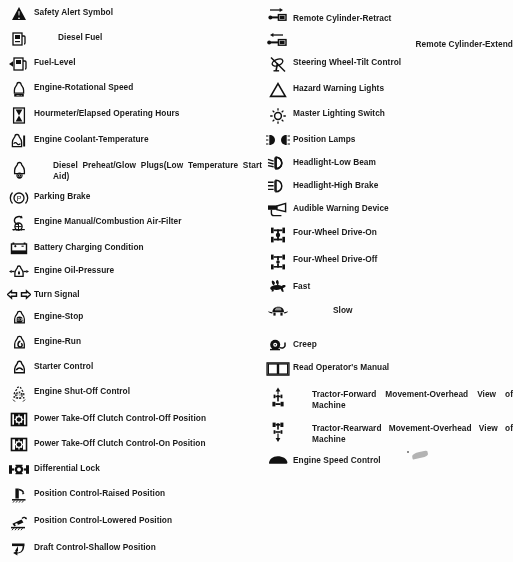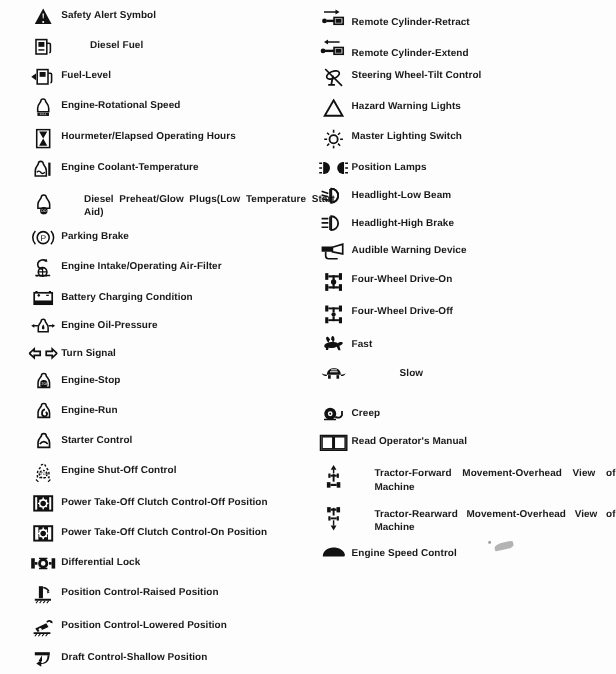--- a/index.html
+++ b/index.html
@@ -16,21 +16,21 @@
   }
   .page {
     position: absolute;
     inset: 0;
     background: #fdfdfd;
   }
   .col {
     position: absolute;
     top: 0;
   }
-  .col-left  { left: 21px;   width: 258px; }
+  .col-left  { left: 4px;   width: 258px; }
   .col-right { left: 263px; width: 250px; }
 
   .row {
     display: flex;
     align-items: flex-start;
     margin: 0;
     padding: 0;
   }
   .icon-cell {
     flex: 0 0 auto;
@@ -168,21 +168,21 @@
       <span class="icon-cell">
         <svg width="18" height="17" viewBox="0 0 18 17">
             <path d="M11.5 2.2 C9.5 0.8 5.5 1.6 4.6 4.2 C3.8 6.6 5.4 9 8 9.2" fill="none" stroke="#111" stroke-width="1.4"></path>
             <path d="M11.8 0.6 L12.6 3.2 L9.9 3.2 Z" fill="#111"></path>
             <circle cx="8.5" cy="11.6" r="3.6" fill="none" stroke="#111" stroke-width="1.3"></circle>
             <path d="M5.2 11.6 h6.6 M8.5 8.2 v6.8" stroke="#111" stroke-width="1"></path>
             <path d="M2.4 14.6 h12.4" stroke="#111" stroke-width="1.2"></path>
             <path d="M3.5 15.8 l1.4 -1.4 M6 15.8 l1.4 -1.4 M8.5 15.8 l1.4 -1.4 M11 15.8 l1.4 -1.4" stroke="#111" stroke-width=".8"></path>
           </svg>
       </span>
-      <span class="label">Engine Intake/Operating Air-Filter</span>
+      <span class="label">Engine Manual/Combustion Air-Filter</span>
     </div>
 
     <div class="row" style="margin-top:8px;">
       <span class="icon-cell">
         <svg width="18" height="14" viewBox="0 0 18 14">
             <rect x="2.5" y="1.5" width="1.8" height="1.6" fill="#111"></rect>
             <rect x="13.7" y="1.5" width="1.8" height="1.6" fill="#111"></rect>
             <rect x="1.5" y="3" width="15" height="9.5" fill="none" stroke="#111" stroke-width="1.4"></rect>
             <rect x="1.5" y="9.4" width="15" height="3.1" fill="#111"></rect>
             <path d="M4.2 5.2 h2.2 M5.3 4.1 v2.2" stroke="#111" stroke-width="1.1"></path>
@@ -360,21 +360,21 @@
       <span class="icon-cell" style="padding-top:0;">
         <svg width="24" height="18" viewBox="0 0 24 18">
             <path d="M17 4 h-11" stroke="#111" stroke-width="1.3"></path>
             <path d="M4 4 l3.4 -2 v4 z" fill="#111"></path>
             <circle cx="3.2" cy="11.4" r="2" fill="#111"></circle>
             <rect x="4.8" y="10.4" width="7.6" height="2" fill="#111"></rect>
             <rect x="12.4" y="8.6" width="7.6" height="5.6" fill="none" stroke="#111" stroke-width="1.4"></rect>
             <rect x="13.6" y="9.8" width="5" height="3.2" fill="#111"></rect>
           </svg>
       </span>
-      <span class="label" style="padding-top:8px;">Remote Cylinder-Extend</span>
+      <span class="label" style="padding-top:8px;text-align:right;">Remote Cylinder-Extend</span>
     </div>
 
     <div class="row" style="margin-top:6px;">
       <span class="icon-cell">
         <svg width="18" height="17" viewBox="0 0 18 17">
             <ellipse cx="8.5" cy="6.5" rx="5.6" ry="3" transform="rotate(-22 8.5 6.5)" fill="none" stroke="#111" stroke-width="1.4"></ellipse>
             <path d="M8.5 7 L7 15" stroke="#111" stroke-width="1.5"></path>
             <path d="M4.5 14.8 h5.6" stroke="#111" stroke-width="1.4"></path>
             <path d="M2 1.5 L16 15.5" stroke="#111" stroke-width="1.4"></path>
           </svg>

